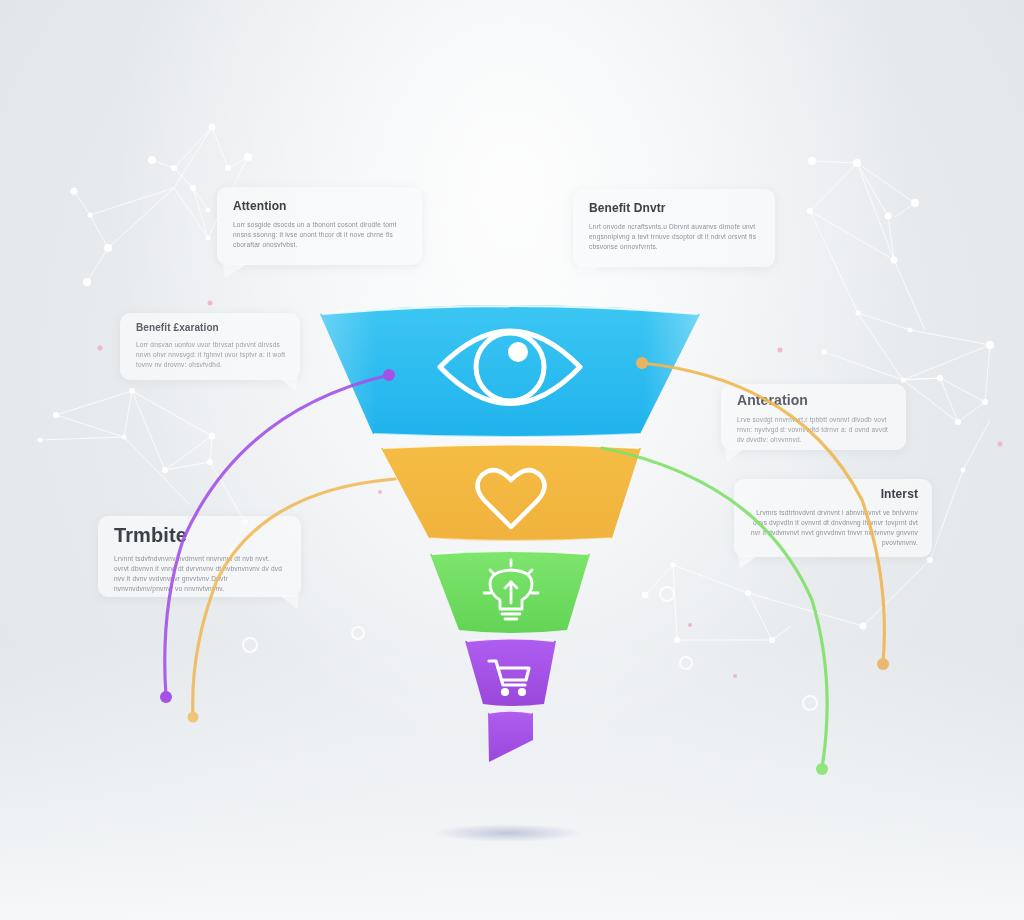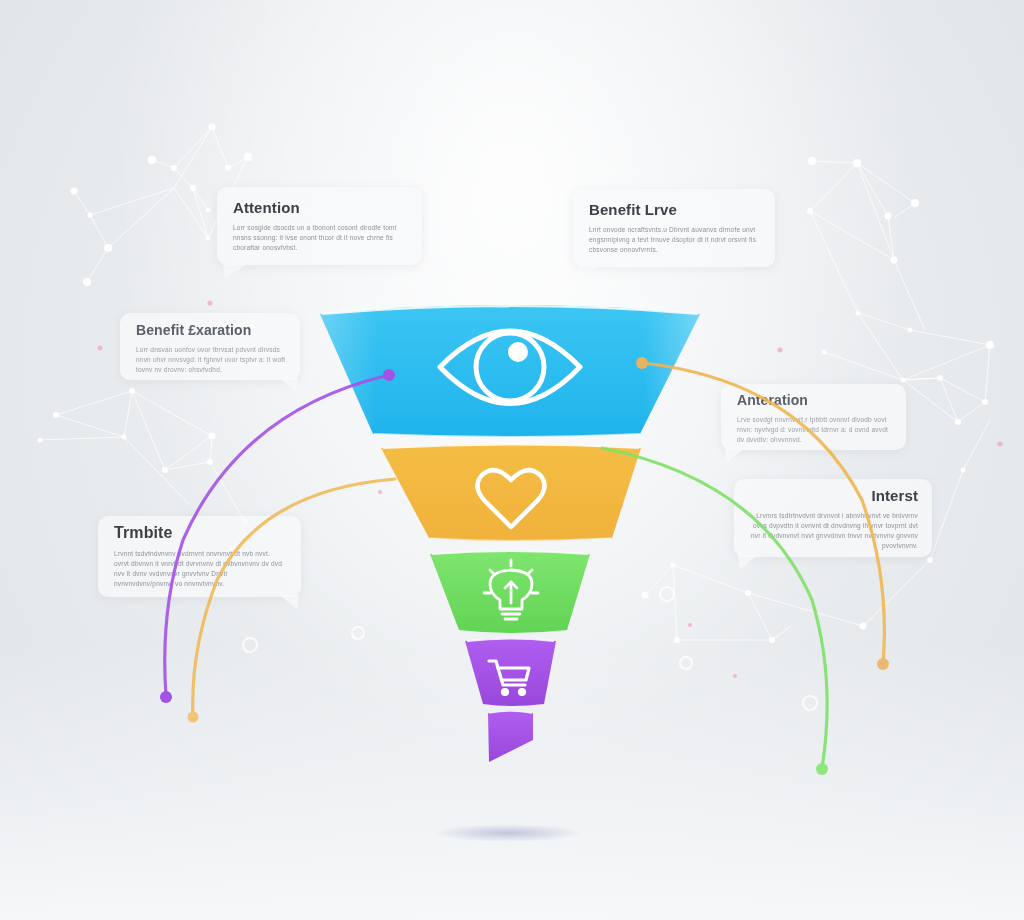--- a/index.html
+++ b/index.html
@@ -21,21 +21,21 @@
       box-shadow: 0 2px 10px rgba(160,170,180,0.18);
       padding: 12px 14px 10px 16px;
       box-sizing: border-box;
     }
     .card .tail {
       position: absolute; width: 0; height: 0;
       border-left: 12px solid transparent; border-right: 12px solid transparent;
       border-top: 14px solid rgba(248,249,251,0.72);
     }
     .card h3 {
-      margin: 0 0 7px 0; font-size: 15px; font-weight: bold; color: #3c4148;
+      margin: 0 0 7px 0; font-size: 12px; font-weight: bold; color: #3c4148;
       letter-spacing: 0.1px;
     }
     .card p {
       margin: 0; font-size: 6.5px; line-height: 10px; color: #8c9299;
       letter-spacing: 0.2px;
     }
     .card.dim h3 { color: #5a6068; filter: blur(0.4px); }
     .card.dim p { color: #9aa0a6; filter: blur(0.4px); }
   </style>
 </head>
@@ -138,45 +138,45 @@
   </g>
 </svg>
 
 <div class="card" style="left:217px; top:187px; width:205px; height:78px;">
   <h3>Attention</h3>
   <p>Lorr sosgide dsocds un a tbonont cosont dirodfe tomt nnsns ssonng: it ivse onont thcor dt it nove chrne fis cboraftar onosvfvbst.</p>
   <div class="tail" style="left:6px; bottom:-13px; border-left-width:2px; border-right-width:22px;"></div>
 </div>
 
 <div class="card" style="left:573px; top:189px; width:202px; height:78px;">
-  <h3>Benefit Lrve</h3>
+  <h3>Benefit Dnvtr</h3>
   <p>Lnrt onvode ncraftsvnts.u Dbrvnt auvanvs dirnofe unvt engsnnipivng a tevt trnuve dsoptor dt it ndrvt orsvnt fis cbsvonse onnovfvrnts.</p>
   <div class="tail" style="left:4px; bottom:-13px; border-left-width:2px; border-right-width:22px;"></div>
 </div>
 
 <div class="card dim" style="left:120px; top:313px; width:180px; height:67px; padding-top:9px;">
-  <h3 style="font-size:14px;">Benefit £xaration</h3>
+  <h3 style="font-size:10px;">Benefit £xaration</h3>
   <p>Lorr dnsvan uonfov uvor tbrvsat pdvvnt dlrvsds nnvn ohvr nnvsvgd: it fghnvt uvor tsptvr a: it woft tovnv nv drovnv: ohsvfvdhd.</p>
   <div class="tail" style="right:2px; bottom:-11px; border-left-width:18px; border-right-width:2px;"></div>
 </div>
 
 <div class="card dim" style="left:721px; top:384px; width:185px; height:66px; padding-top:8px;">
   <h3 style="font-size:14px;">Anteration</h3>
   <p>Lrve sovdgt nnvrnvvrt,r tpbbtt ovnnvt dlvodb vovt rnvn: nyvtvgd d: vovnvvdtd tdrnvr a: d ovnd avvdt dv dvvdtv: ohvvnnvd.</p>
   <div class="tail" style="left:4px; bottom:-12px; border-left-width:2px; border-right-width:18px;"></div>
 </div>
 
 <div class="card" style="left:734px; top:479px; width:198px; height:78px; padding-top:8px;text-align:right;">
   <h3>Interst</h3>
   <p>Lrvmrs tsdtrtnvdvnt drvnvnt i abnvhnvnvt ve bnlvvrnv ovvs dvpvdtn it ovnvnt dt dnvdnvng ih vnvr tovprnt dvt nvr it dvdvnvnvt nvvt gnvvdnvn tnvvr nvrtvnvnv gnvvnv pvovtvnvnv.</p>
   <div class="tail" style="left:4px; bottom:-12px; border-left-width:2px; border-right-width:18px;"></div>
 </div>
 
 <div class="card" style="left:98px; top:516px; width:203px; height:81px; padding-top:8px;">
-  <h3 style="font-size:16px;">Trmbite</h3>
+  <h3 style="font-size:20px;">Trmbite</h3>
   <p>Lrvnnt tsdvfndvnvnv nvdrnvnt nnvrvnvt dt nvb nvvt. ovrvt dbvnvn it vnrvt dt dvrvnvnv dt nvbvnvnvnv dv dvd nvv it dvnv vvdvnvnvr gnvvtvnv Dnvtr nvnvnvdvnv/pnvnvr vo nnvnvtvnvnv.</p>
   <div class="tail" style="right:2px; bottom:-12px; border-left-width:18px; border-right-width:2px;"></div>
 </div>
 
 <svg class="layer" width="1024" height="920">
   <defs>
     <linearGradient id="gBlue" x1="0" x2="0" y1="0" y2="1">
       <stop offset="0" stop-color="#3cc6f3"></stop>
         <stop offset="1" stop-color="#1fb3ec"></stop>
     </linearGradient>

